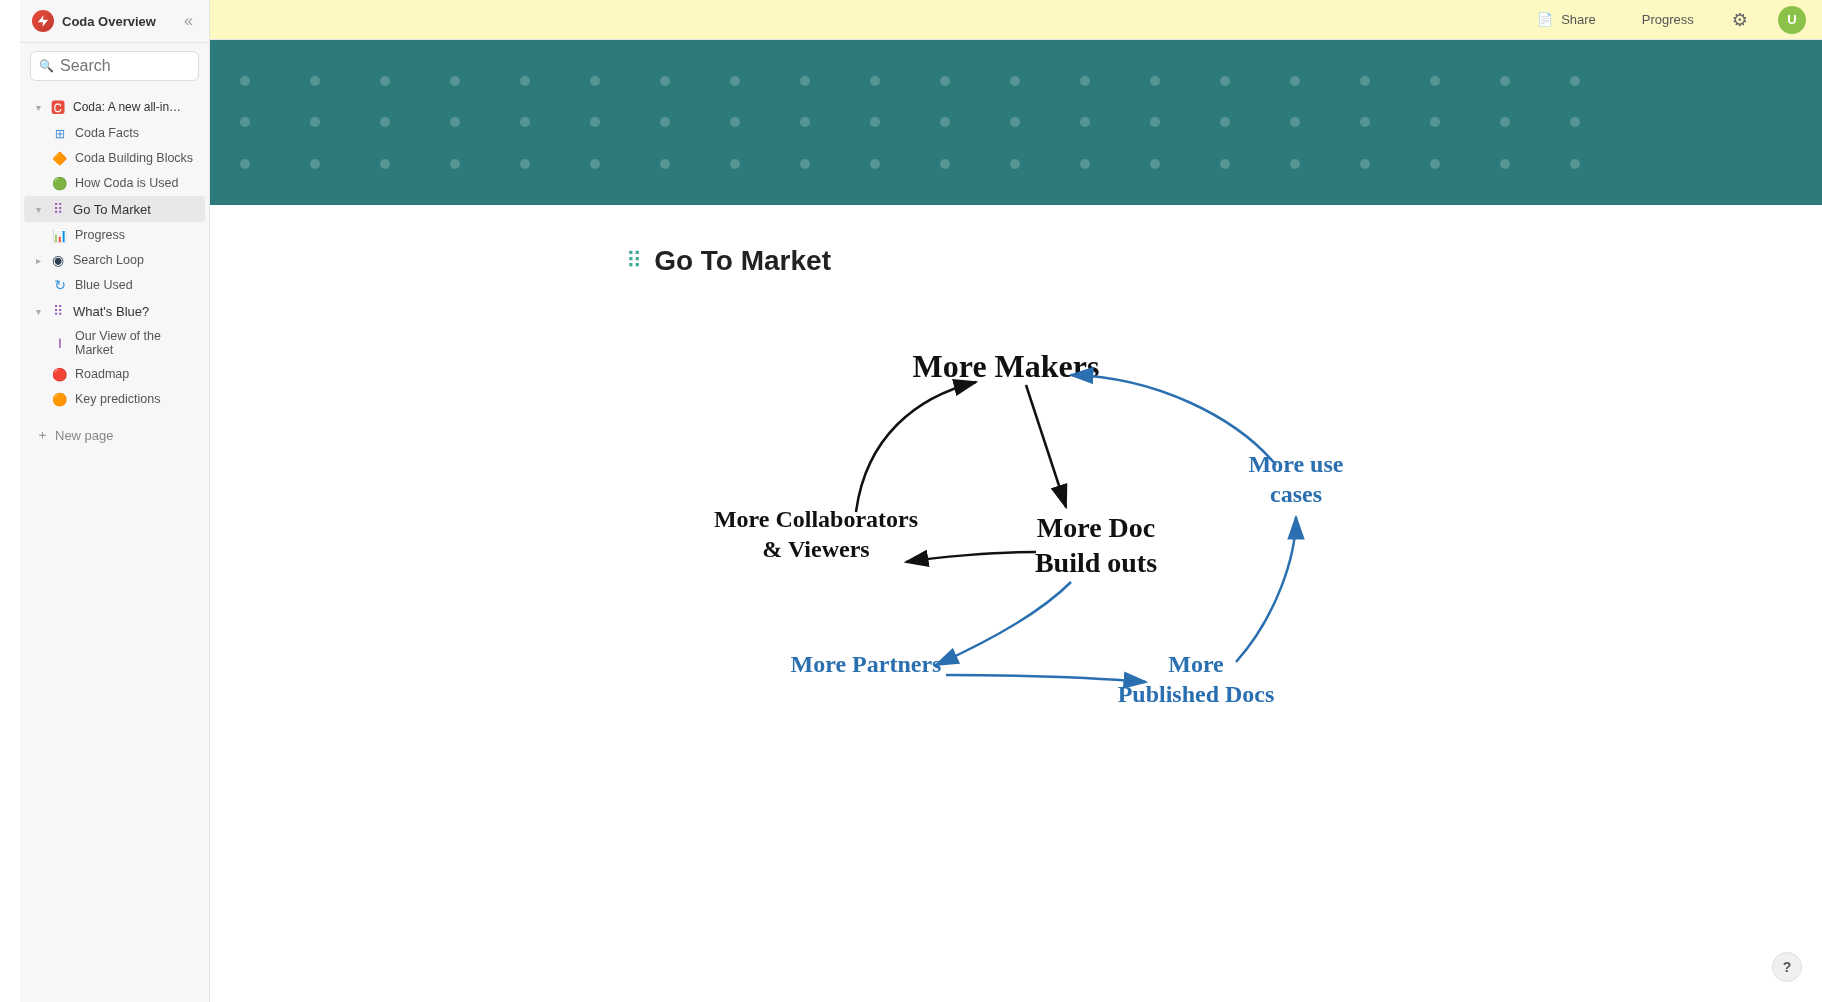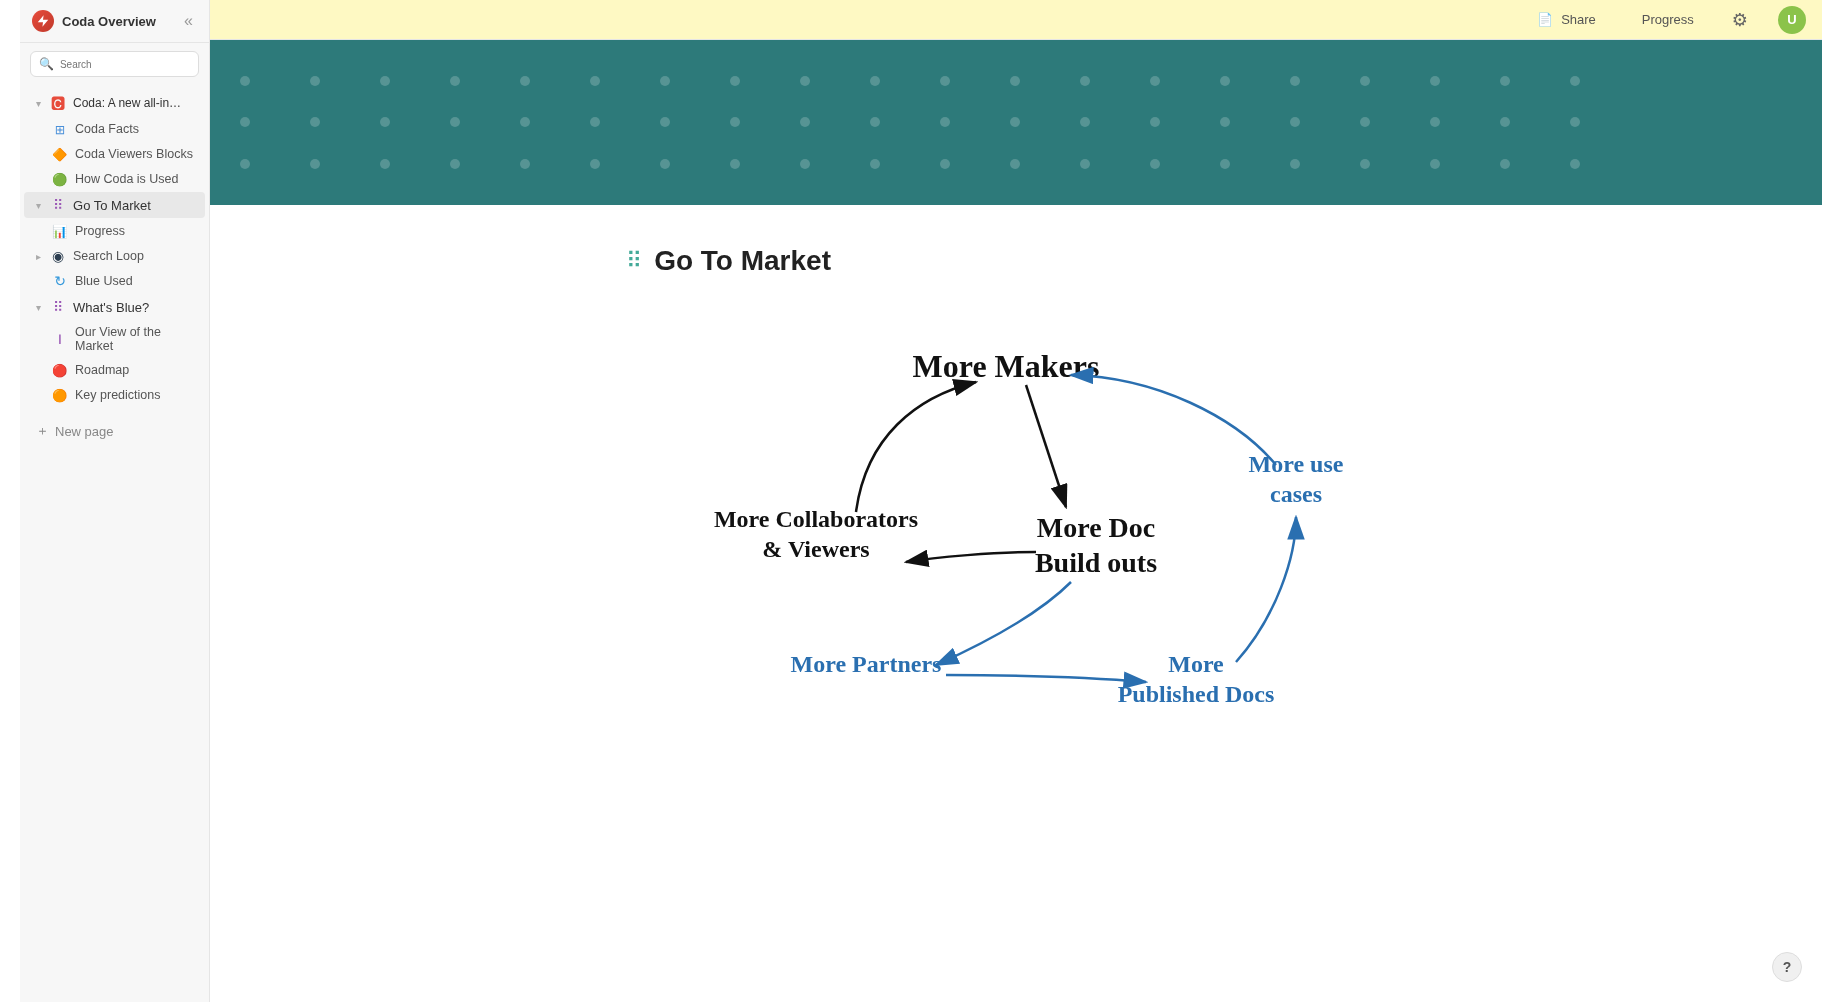--- a/index.html
+++ b/index.html
@@ -59,21 +59,21 @@
       background: #fff;
       border: 1px solid #ddd;
       border-radius: 6px;
       padding: 5px 8px;
       gap: 6px;
     }
     .search-box input {
       border: none;
       background: transparent;
       outline: none;
-      font-size: 10px;
+      font-size: 16px;
       color: #ef4444;
       width: 100%;
     }
     .search-icon { color: #aaa; font-size: 12px; }
 
     
     .nav-section { padding: 4px 0; }
 
     .nav-item {
       display: flex;
@@ -285,21 +285,21 @@
       <span class="chevron">▾</span>
       <span class="nav-icon icon-coda" style="font-size:16px;">🅲</span>
       <span style="font-size:12px; overflow:hidden; text-overflow:ellipsis; white-space:nowrap; max-width:110px;">Coda: A new all-in-one doc for t</span>
     </div>
     <div class="nav-item-sub">
       <span class="nav-icon icon-table">⊞</span>
       <span>Coda Facts</span>
     </div>
     <div class="nav-item-sub">
       <span class="nav-icon icon-blocks">🔶</span>
-      <span>Coda Viewers Blocks</span>
+      <span>Coda Building Blocks</span>
     </div>
     <div class="nav-item-sub">
       <span class="nav-icon icon-how">🟢</span>
       <span>How Coda is Used</span>
     </div>
 
     <div class="nav-item parent active">
       <span class="chevron">▾</span>
       <span class="nav-icon" style="color:#9b59b6; font-size:14px;">⠿</span>
       <span>Go To Market</span>

